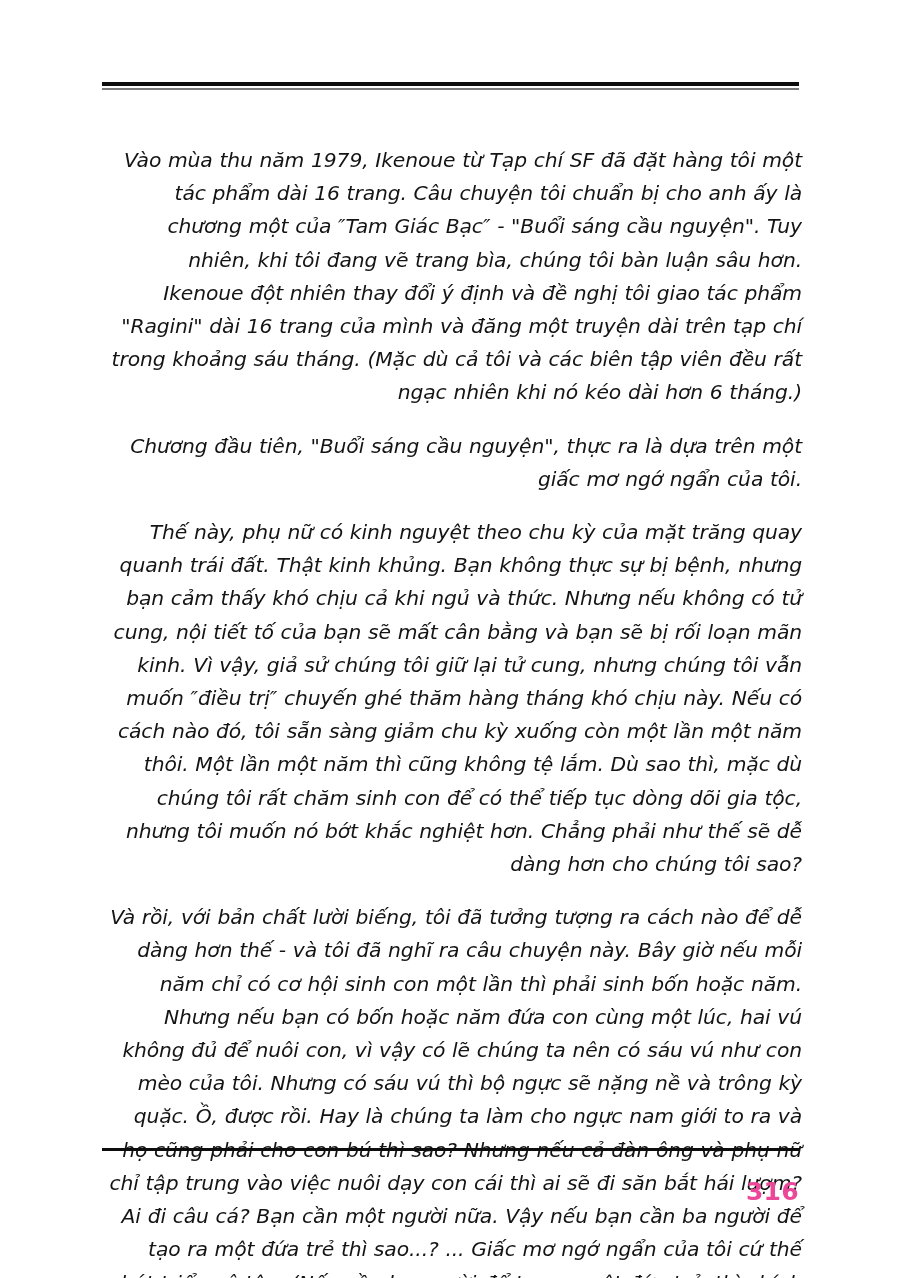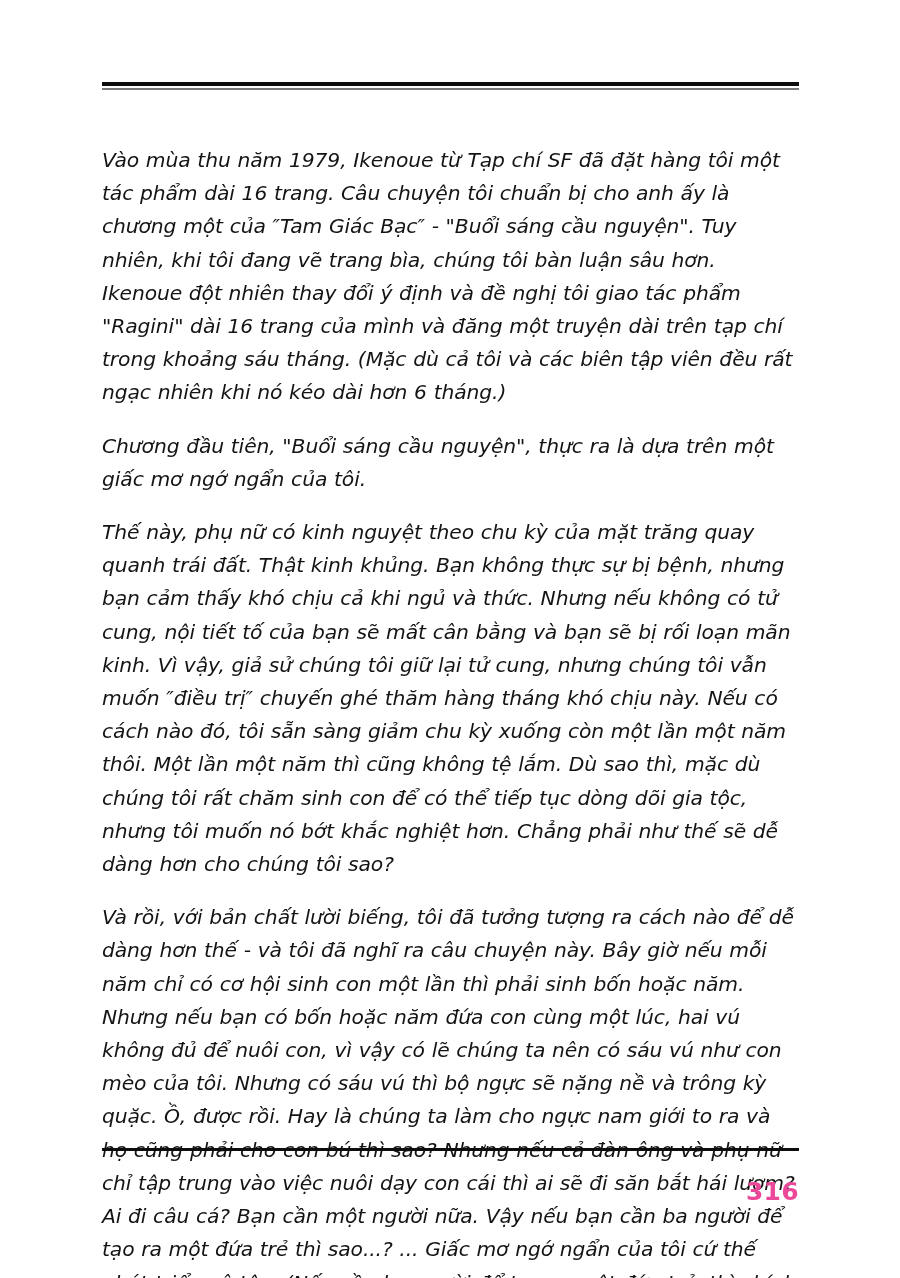--- a/index.html
+++ b/index.html
@@ -47,21 +47,21 @@
     position: absolute;
     left: 102px;
     top: 144px;
     width: 700px;
   }
   .para {
     font-family: "DejaVu Sans", sans-serif;
     font-size: 20.3px;
     line-height: 33.2px;
     color: #141414;
-    text-align: left;
+    text-align: right;
     letter-spacing: -0.1px;
     word-spacing: 0.4px;
     margin: 0 0 20px 0;
     font-style: italic;
     font-weight: 500;
     -webkit-font-smoothing: none;
   }
   .para:last-child {
     margin-bottom: 0;
   }

